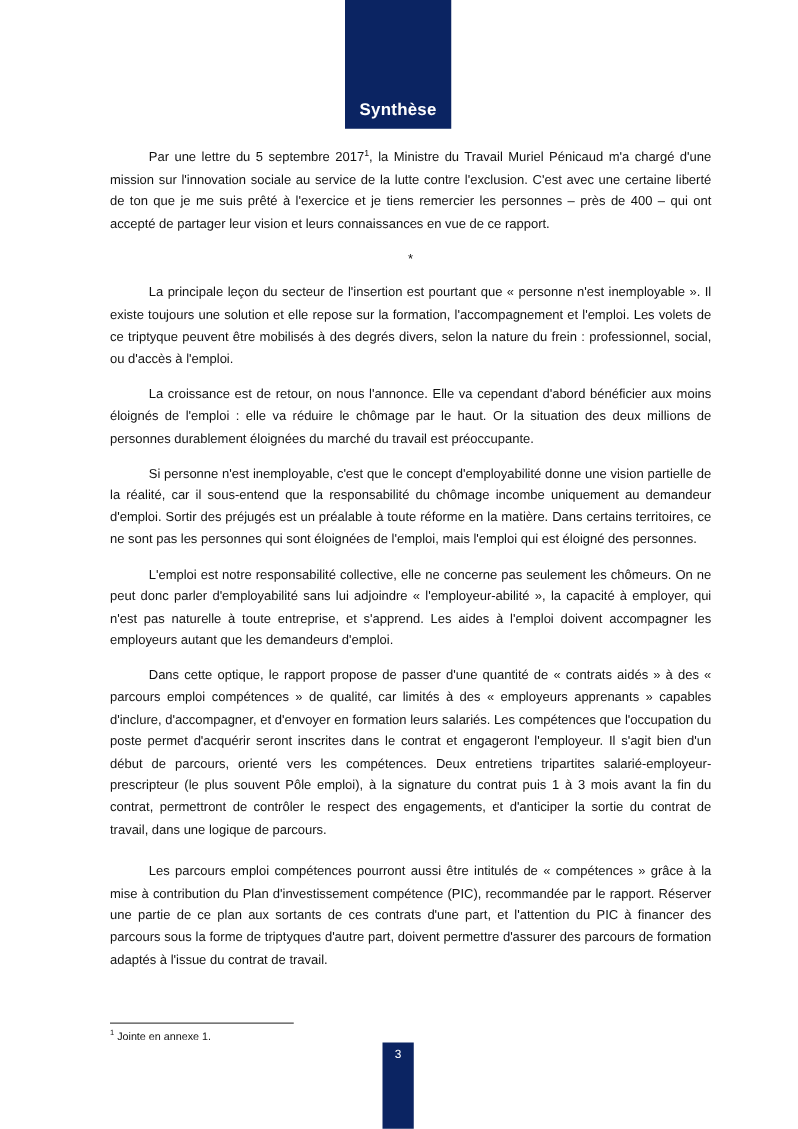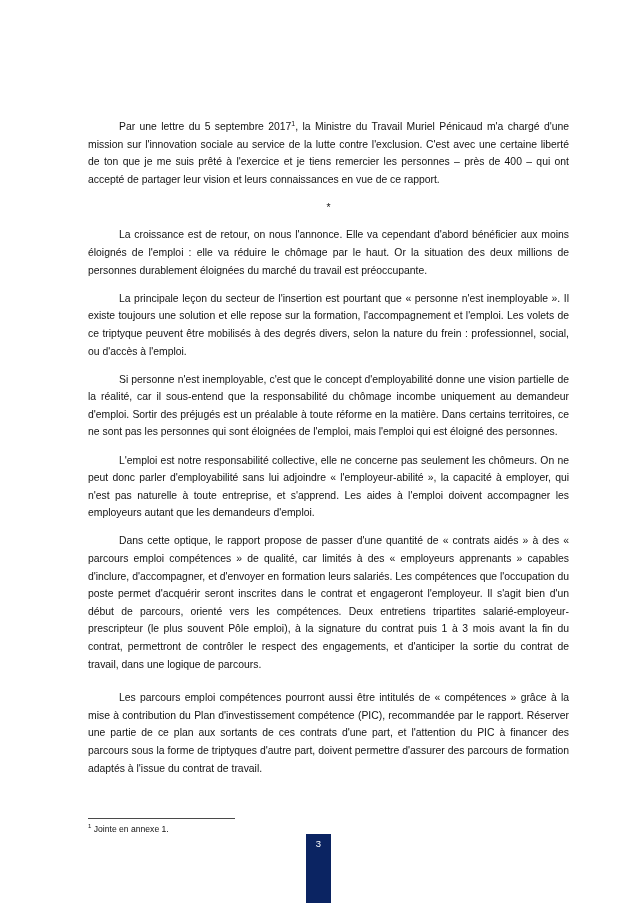--- a/index.html
+++ b/index.html
@@ -124,30 +124,33 @@
     color: #ffffff;
     font-size: 9.5px;
     line-height: 1;
   }
 </style>
 </head>
 <body>
 
 <div class="page">
 
+  <div class="header-block">
+    <span class="header-title">Synthèse</span>
+  </div>
 
   <div class="content">
 
     <p class="para" id="p1">Par une lettre du 5 septembre 2017<sup class="fn-ref">1</sup>, la Ministre du Travail Muriel Pénicaud m'a chargé d'une mission sur l'innovation sociale au service de la lutte contre l'exclusion. C'est avec une certaine liberté de ton que je me suis prêté à l'exercice et je tiens remercier les personnes – près de 400 – qui ont accepté de partager leur vision et leurs connaissances en vue de ce rapport.</p>
 
     <p class="sep-star">*</p>
 
+    <p class="para">La principale leçon du secteur de l'insertion est pourtant que « personne n'est inemployable ». Il existe toujours une solution et elle repose sur la formation, l'accompagnement et l'emploi. Les volets de ce triptyque peuvent être mobilisés à des degrés divers, selon la nature du frein : professionnel, social, ou d'accès à l'emploi.</p>
+
     <p class="para">La croissance est de retour, on nous l'annonce. Elle va cependant d'abord bénéficier aux moins éloignés de l'emploi : elle va réduire le chômage par le haut. Or la situation des deux millions de personnes durablement éloignées du marché du travail est préoccupante.</p>
-
-    <p class="para">La principale leçon du secteur de l'insertion est pourtant que « personne n'est inemployable ». Il existe toujours une solution et elle repose sur la formation, l'accompagnement et l'emploi. Les volets de ce triptyque peuvent être mobilisés à des degrés divers, selon la nature du frein : professionnel, social, ou d'accès à l'emploi.</p>
 
     <p class="para">Si personne n'est inemployable, c'est que le concept d'employabilité donne une vision partielle de la réalité, car il sous-entend que la responsabilité du chômage incombe uniquement au demandeur d'emploi. Sortir des préjugés est un préalable à toute réforme en la matière. Dans certains territoires, ce ne sont pas les personnes qui sont éloignées de l'emploi, mais l'emploi qui est éloigné des personnes.</p>
 
     <p class="para">L'emploi est notre responsabilité collective, elle ne concerne pas seulement les chômeurs. On ne peut donc parler d'employabilité sans lui adjoindre « l'employeur-abilité », la capacité à employer, qui n'est pas naturelle à toute entreprise, et s'apprend. Les aides à l'emploi doivent accompagner les employeurs autant que les demandeurs d'emploi.</p>
 
     <p class="para">Dans cette optique, le rapport propose de passer d'une quantité de « contrats aidés » à des « parcours emploi compétences » de qualité, car limités à des « employeurs apprenants » capables d'inclure, d'accompagner, et d'envoyer en formation leurs salariés. Les compétences que l'occupation du poste permet d'acquérir seront inscrites dans le contrat et engageront l'employeur. Il s'agit bien d'un début de parcours, orienté vers les compétences. Deux entretiens tripartites salarié-employeur-prescripteur (le plus souvent Pôle emploi), à la signature du contrat puis 1 à 3 mois avant la fin du contrat, permettront de contrôler le respect des engagements, et d'anticiper la sortie du contrat de travail, dans une logique de parcours.</p>
 
     <p class="para">Les parcours emploi compétences pourront aussi être intitulés de « compétences » grâce à la mise à  contribution du Plan d'investissement compétence (PIC), recommandée par le rapport. Réserver une partie de ce plan aux sortants de ces contrats d'une part, et l'attention du PIC à financer des parcours sous la forme de triptyques d'autre part, doivent permettre d'assurer des parcours de formation adaptés à l'issue du contrat de travail.</p>
 
   </div>

